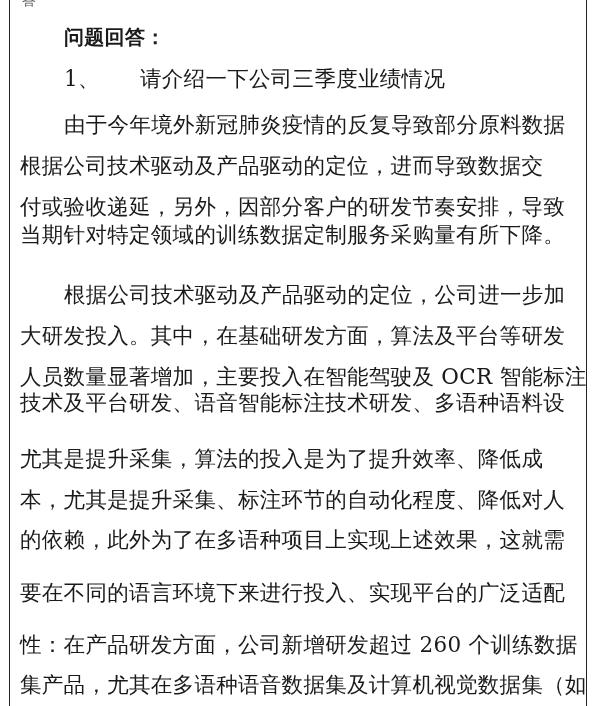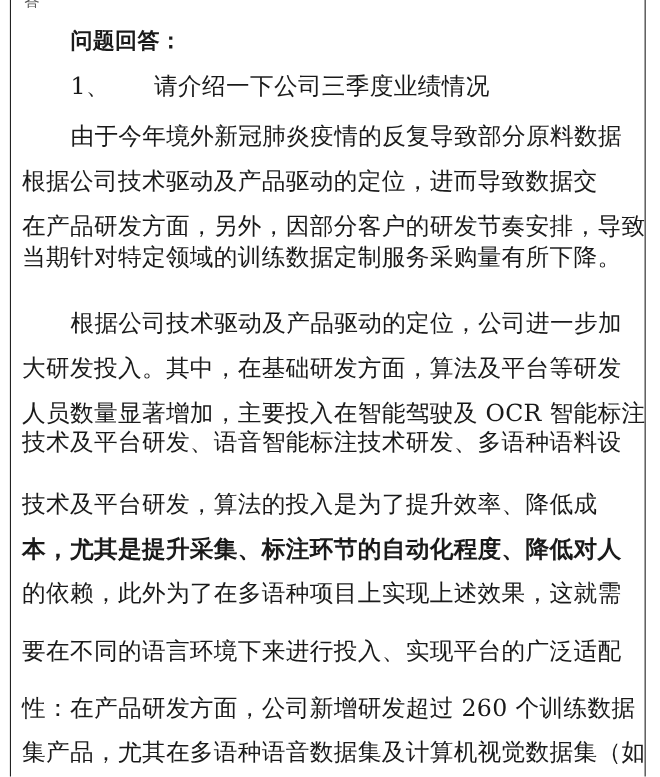--- a/index.html
+++ b/index.html
@@ -23,25 +23,25 @@
 <div class="topmark">答</div>
 
 <div class="line heading" style="top:22px;">问题回答：</div>
 
 <div class="line item" style="top:64px;">
   <span class="num">1、</span><span>请介绍一下公司三季度业绩情况</span>
 </div>
 
 <div class="line indent" style="top:110px;">由于今年境外新冠肺炎疫情的反复导致部分原料数据</div>
 <div class="line" style="top:151px;">根据公司技术驱动及产品驱动的定位，进而导致数据交</div>
-<div class="line" style="top:192px;">在产品研发方面，另外，因部分客户的研发节奏安排，导致</div>
+<div class="line" style="top:192px;">付或验收递延，另外，因部分客户的研发节奏安排，导致</div>
 <div class="line" style="top:220px;">当期针对特定领域的训练数据定制服务采购量有所下降。</div>
 
 <div class="line indent" style="top:280px;">根据公司技术驱动及产品驱动的定位，公司进一步加</div>
 <div class="line" style="top:321px;">大研发投入。其中，在基础研发方面，算法及平台等研发</div>
 <div class="line" style="top:362px;">人员数量显著增加，主要投入在智能驾驶及 OCR 智能标注</div>
 <div class="line" style="top:388px;">技术及平台研发、语音智能标注技术研发、多语种语料设</div>
-<div class="line" style="top:444px;">技术及平台研发，算法的投入是为了提升效率、降低成</div>
-<div class="line" style="top:485px;font-weight:bold;">本，尤其是提升采集、标注环节的自动化程度、降低对人</div>
+<div class="line" style="top:444px;">尤其是提升采集，算法的投入是为了提升效率、降低成</div>
+<div class="line" style="top:485px;">本，尤其是提升采集、标注环节的自动化程度、降低对人</div>
 <div class="line" style="top:526px;font-family:Liberation Mono, monospace;">的依赖，此外为了在多语种项目上实现上述效果，这就需</div>
 <div class="line" style="top:578px;">要在不同的语言环境下来进行投入、实现平台的广泛适配</div>
 <div class="line" style="top:630px;">性：在产品研发方面，公司新增研发超过 260 个训练数据</div>
 <div class="line" style="top:670px;">集产品，尤其在多语种语音数据集及计算机视觉数据集（如</div>
 
 </body></html>

